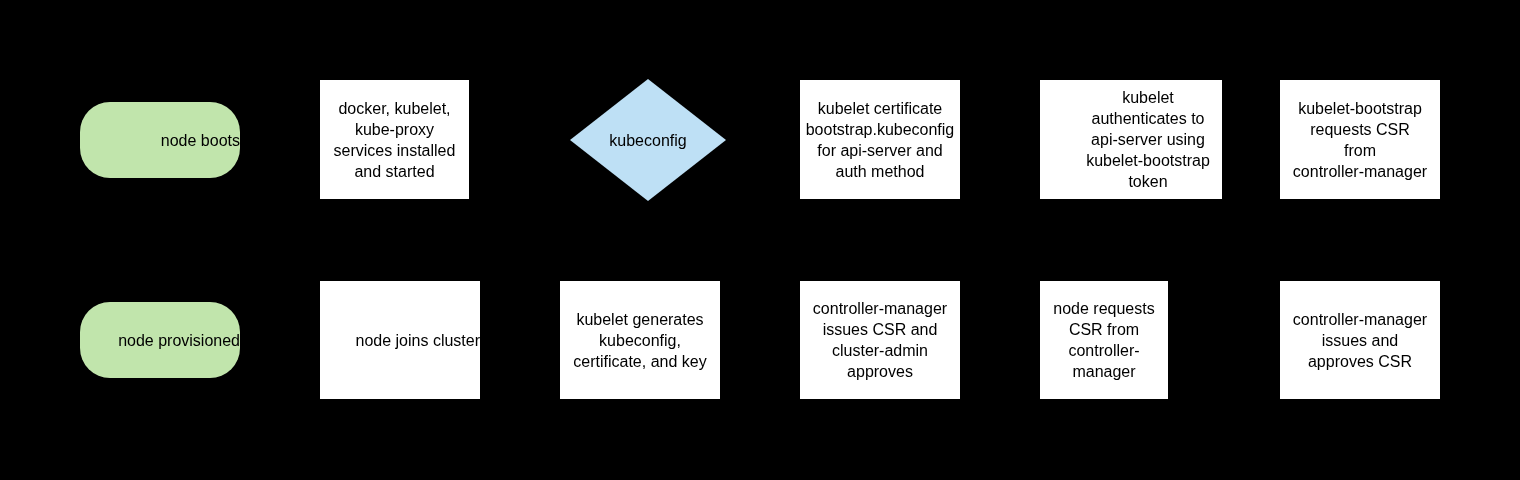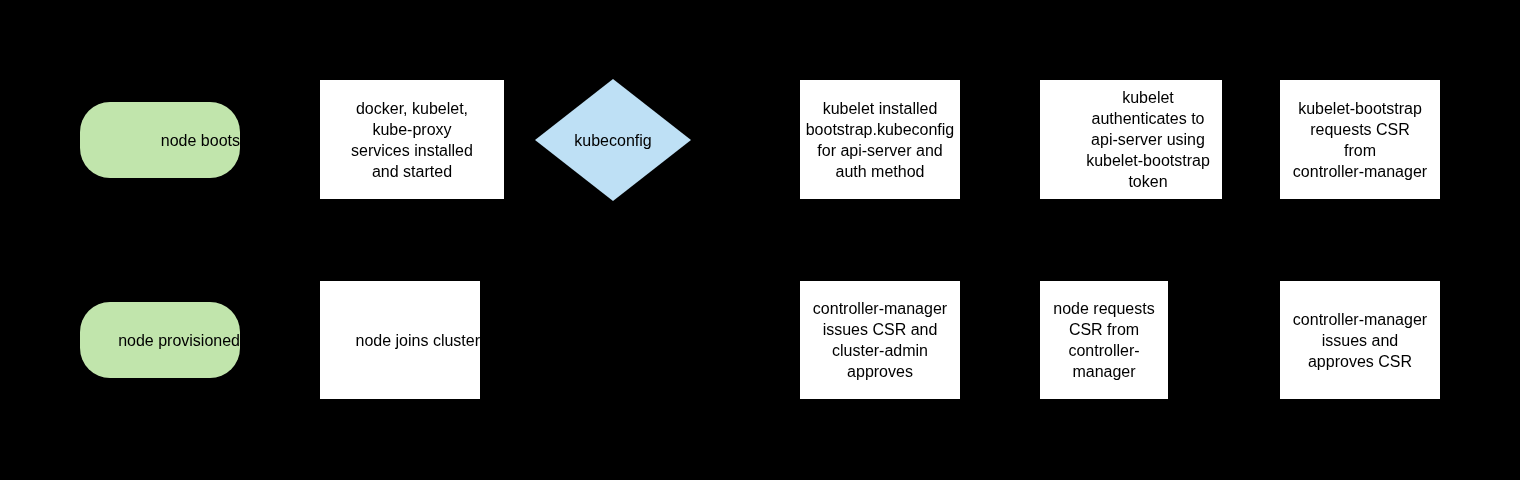--- a/index.html
+++ b/index.html
@@ -31,22 +31,22 @@
     width: 100%;
   }
   .process  { background: #ffffff; }
   .terminal { background: #c1e5ac; border-radius: 30px; text-align: right; }
   .decision {
     background: #bee0f5;
     clip-path: polygon(50% 0%, 100% 50%, 50% 100%, 0% 50%);
   }
   
   .n0  { left:  80px; top: 102px; width: 160px; height:  76px; }
-  .n1  { left: 320px; top:  80px; width: 184px; height: 119px; }
-  .n2  { left: 535px; top:  79px; width: 156px; height: 122px; align-items: center; }
+  .n1  { left: 320px; top:  80px; width: 149px; height: 119px; }
+  .n2  { left: 570px; top:  79px; width: 156px; height: 122px; align-items: center; }
   .n3  { left: 800px; top:  80px; width: 160px; height: 119px; }
   .n4  { left:1040px; top:  80px; width: 148px; height: 119px; padding-left: 34px; }
   .n5  { left:1280px; top:  80px; width: 160px; height: 119px; }
   .n6  { left:  80px; top: 302px; width: 160px; height:  76px; }
   .n7  { left: 320px; top: 281px; width: 160px; height: 118px; text-align: right; }
   .n8  { left: 560px; top: 281px; width: 160px; height: 118px; }
   .n9  { left: 800px; top: 281px; width: 160px; height: 118px; }
   .n10 { left:1040px; top: 281px; width: 128px; height: 118px; }
   .n11 { left:1280px; top: 281px; width: 160px; height: 118px; }
 </style>
@@ -64,21 +64,21 @@
 kube-proxy
 services installed
 and started</span>
   </div>
 
   <div class="node decision n2">
     <span class="label">kubeconfig</span>
   </div>
 
   <div class="node process n3">
-    <span class="label">kubelet installed
+    <span class="label">kubelet certificate
 bootstrap.kubeconfig
 for api-server and
 auth method</span>
   </div>
 
   <div class="node process n4">
     <span class="label">kubelet
 authenticates to
 api-server using
 kubelet-bootstrap
@@ -93,20 +93,25 @@
   </div>
 
   <div class="node terminal n6">
     <span class="label">node provisioned</span>
   </div>
 
   <div class="node process n7">
     <span class="label">node joins cluster</span>
   </div>
 
+  <div class="node process n8">
+    <span class="label">kubelet generates
+kubeconfig,
+certificate, and key</span>
+  </div>
 
   <div class="node process n9">
     <span class="label">controller-manager
 issues CSR and
 cluster-admin
 approves</span>
   </div>
 
   <div class="node process n10">
     <span class="label">node requests

